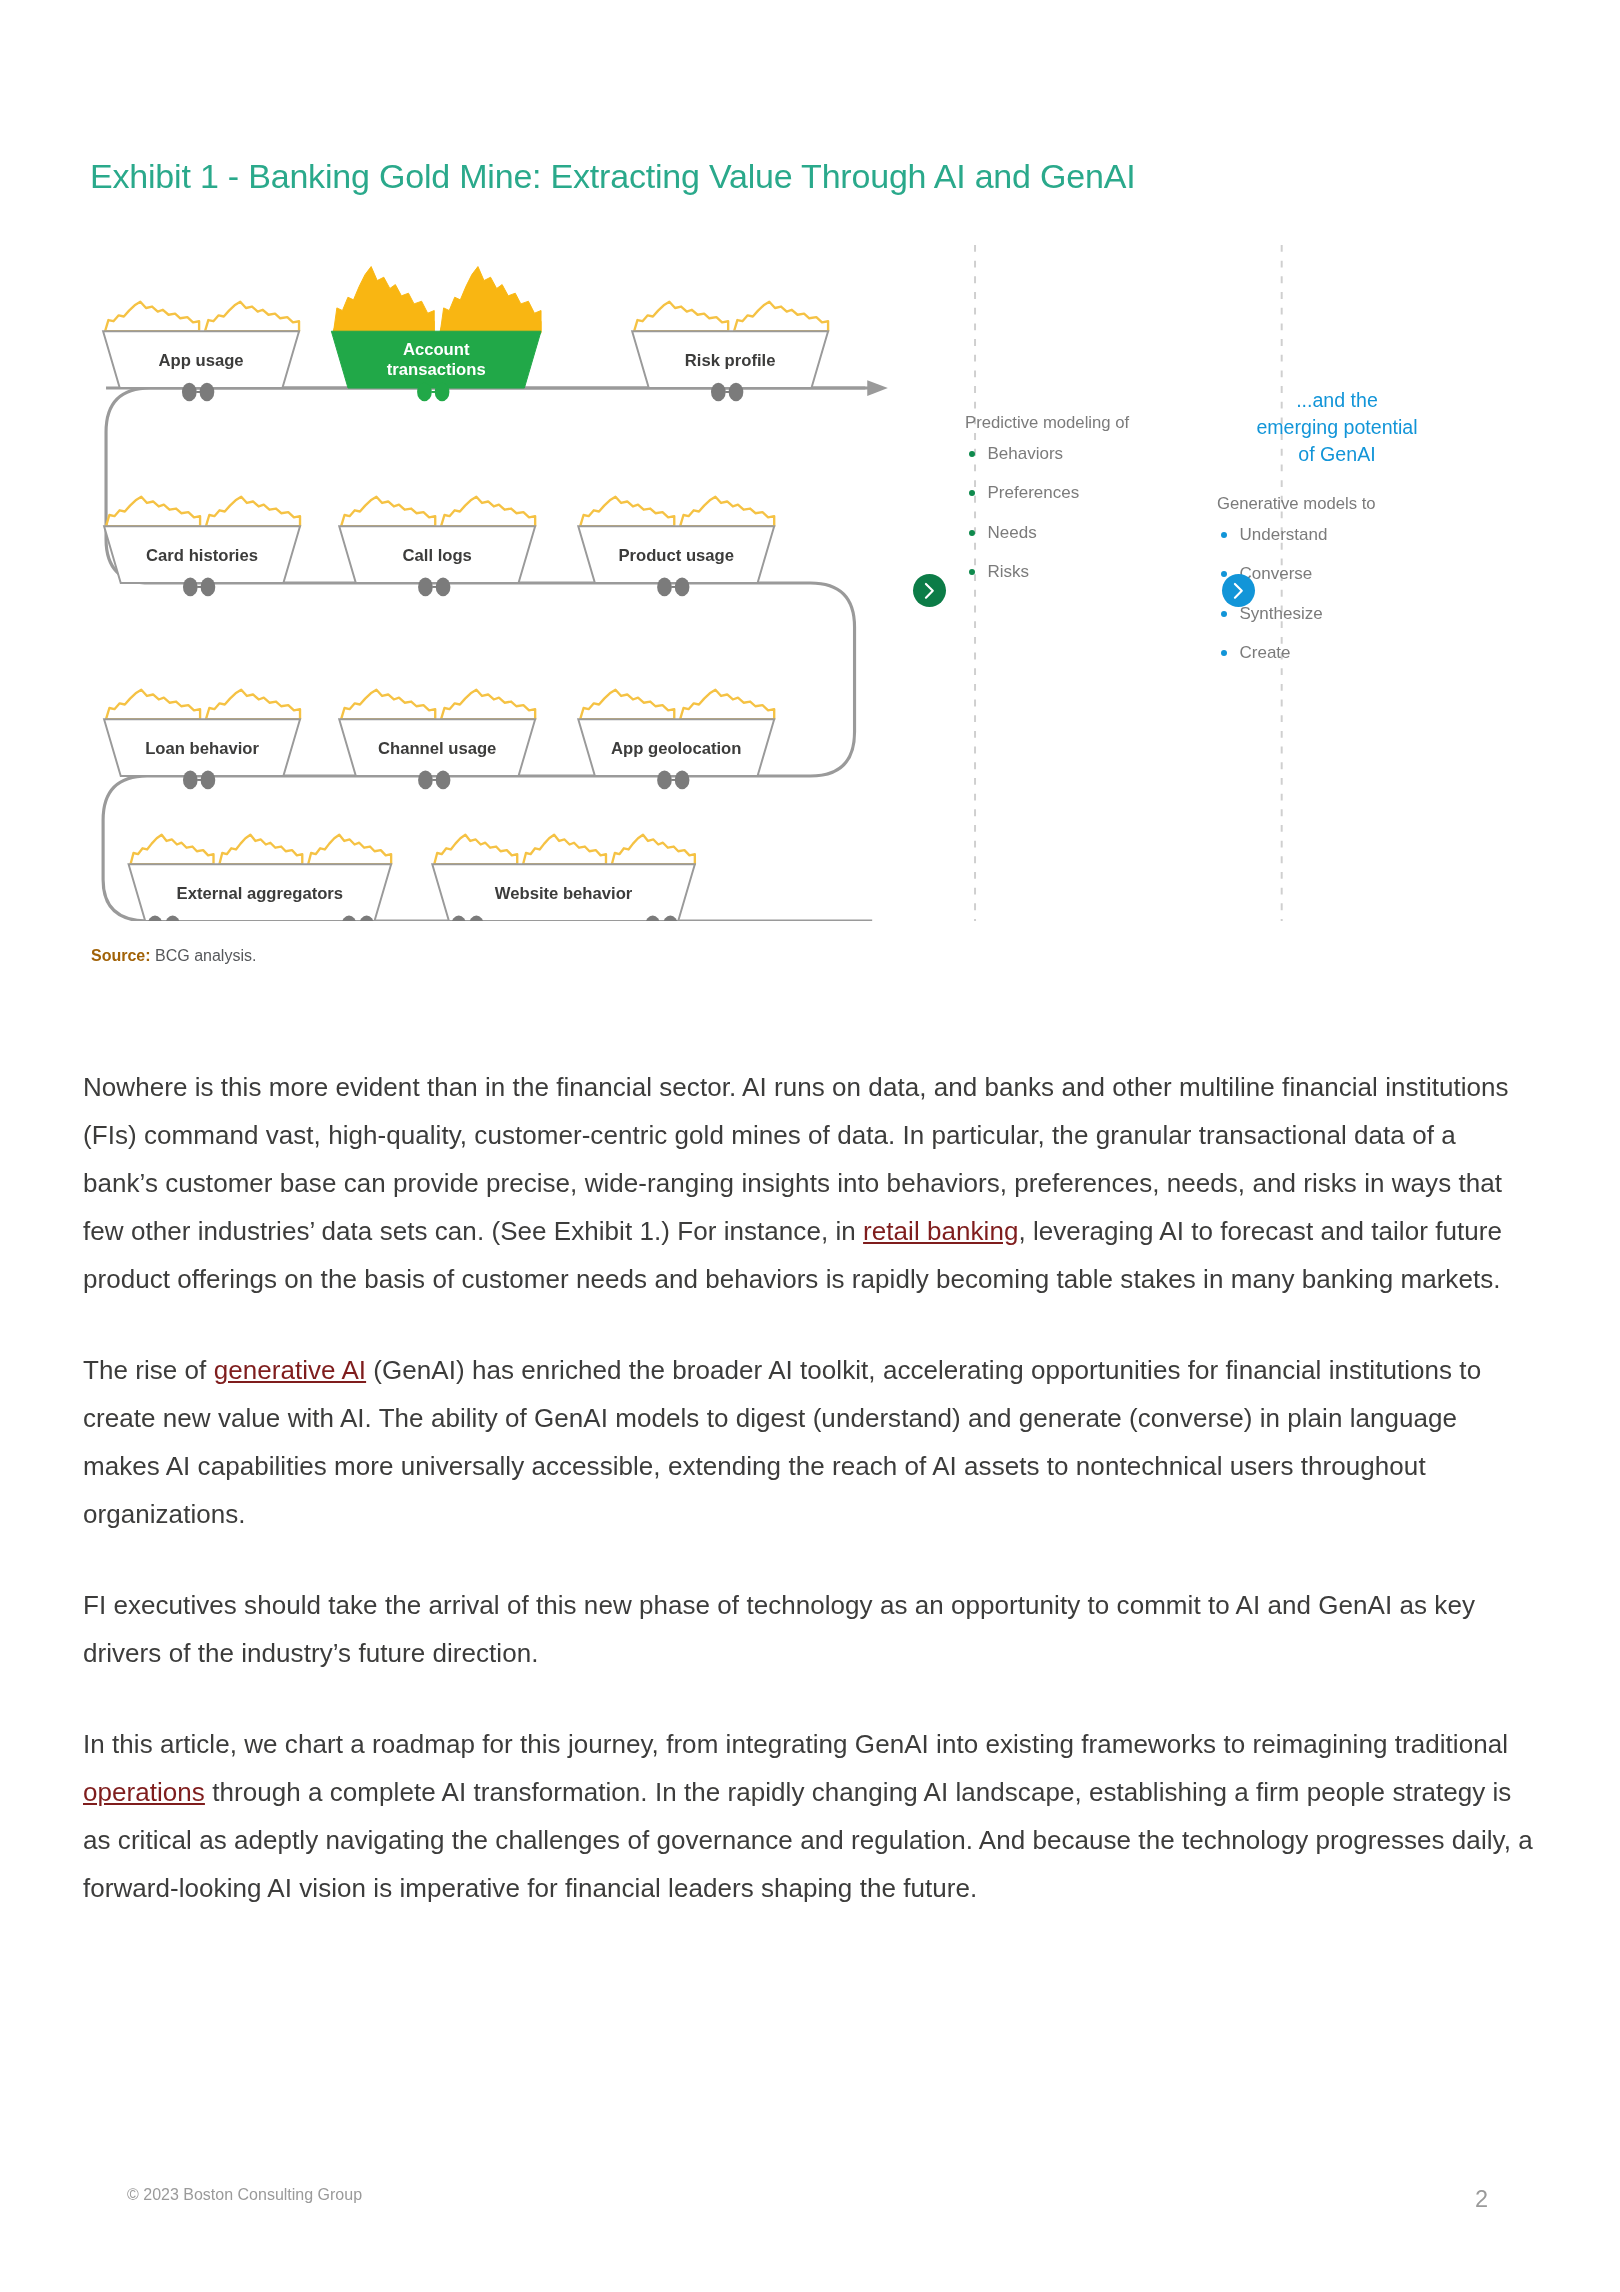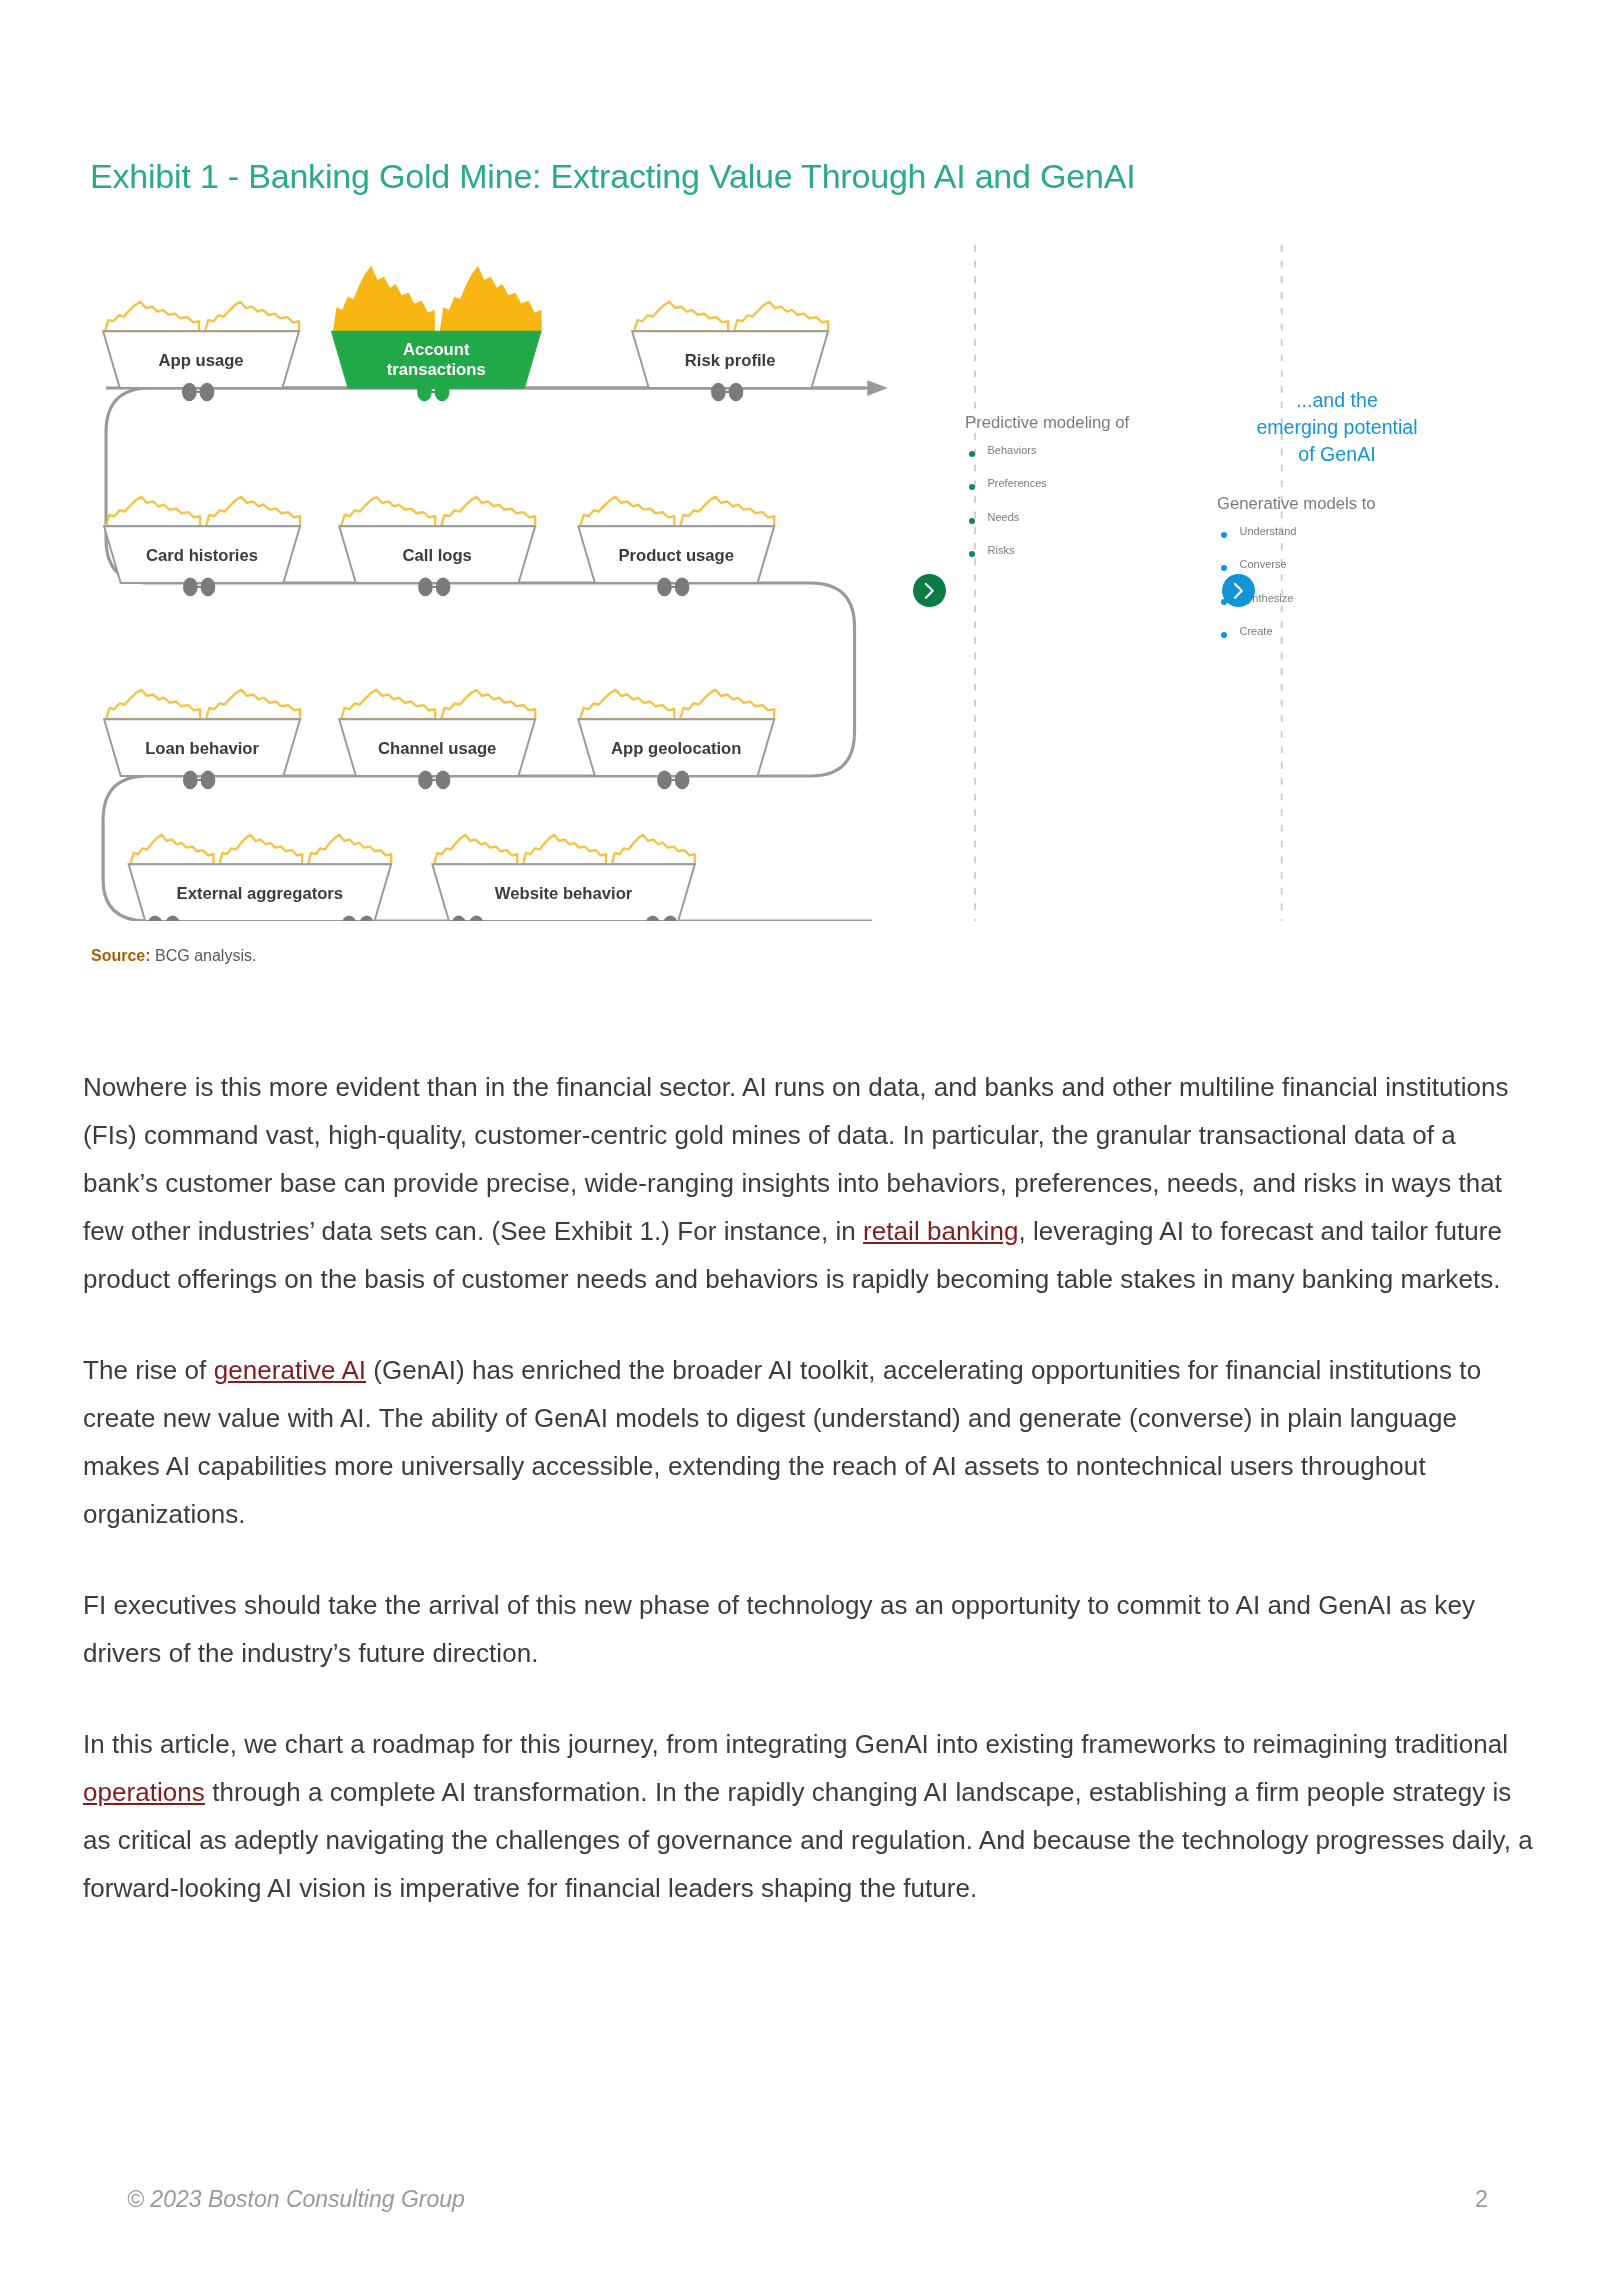--- a/index.html
+++ b/index.html
@@ -26,21 +26,21 @@
   .panel-head{
     text-align:center;font-size:19.6px;line-height:1.38;font-weight:400;
   }
   .panel-head.green{color:#0f8a4d;}
   .panel-head.blue{color:#1295d8;}
   .panel-sub{
     font-size:16.7px;color:#7b7b7b;font-weight:400;margin-top:26px;
   }
   .panel-list{list-style:none;margin:11.8px 0 0 0;padding:0;}
   .panel-list li{
-    font-size:11px;color:#7b7b7b;line-height:1;
+    font-size:17px;color:#7b7b7b;line-height:1;
     margin:0 0 22.5px 0;padding-left:22.5px;position:relative;
   }
   .panel-list li:before{
     content:"";position:absolute;left:3.9px;top:5.9px;
     width:5.9px;height:5.9px;border-radius:50%;
   }
   .panel-list.green li:before{background:#0f8a4d;}
   .panel-list.blue li:before{background:#1295d8;}
 
   .chev{
@@ -64,24 +64,23 @@
     font-family:"Liberation Sans Narrow","Liberation Sans",sans-serif;
     font-stretch:condensed;
     font-size:26px;line-height:48px;color:#3c3c3b;
     letter-spacing:0.05px;
   }
   .lnk{color:#7f1d1d;text-align:right;}
 
   
   .footer-left{
     position:absolute;left:127px;top:2186px;
-    font-size:23px;color:#9a9a9a;
+    font-size:16px;color:#9a9a9a;
     font-family:"Liberation Sans Narrow","Liberation Sans",sans-serif;
     font-stretch:condensed;
-    font-style:italic;
   }
   .footer-right{
     position:absolute;right:132px;top:2186px;
     font-size:23.5px;color:#9a9a9a;
     font-family:"Liberation Sans Narrow","Liberation Sans",sans-serif;
     font-stretch:condensed;
   }
 </style>
 </head>
 <body>

